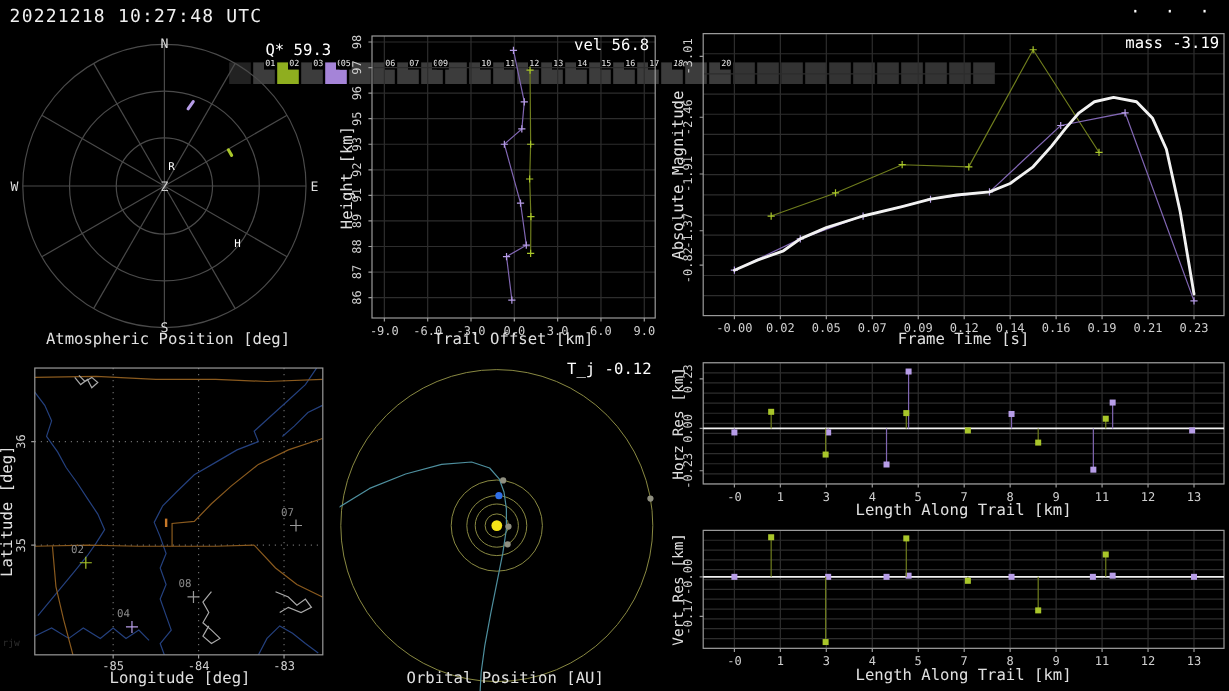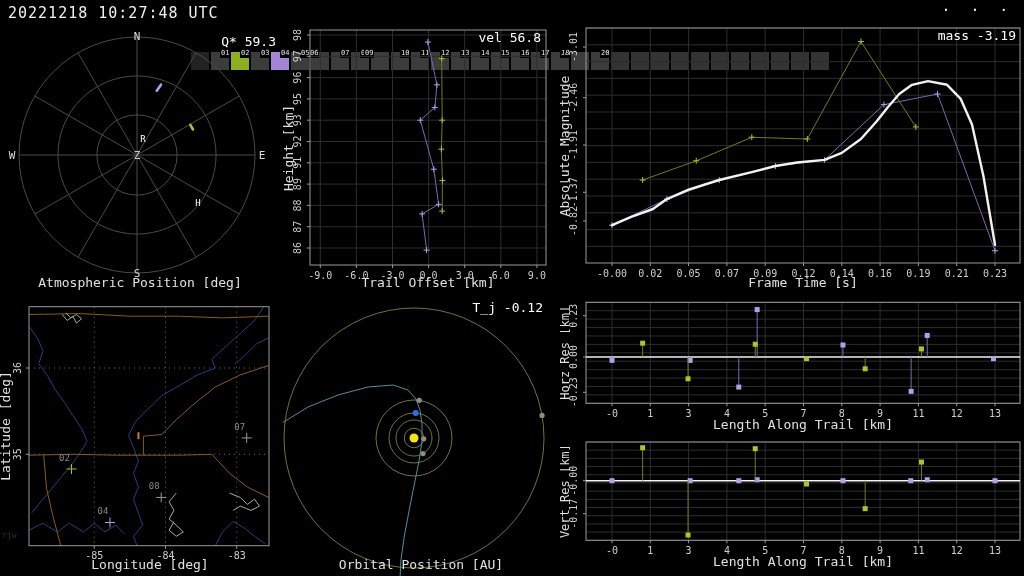--- a/index.html
+++ b/index.html
@@ -26,23 +26,23 @@
         <div class="thumb" style="left: 191px; background: rgb(34, 34, 34);"></div>
         <div class="thumb" style="left: 211px; background: rgb(60, 60, 60);"></div>
         <div class="chip" style="left: 220px;">01</div>
         <div class="thumb" style="left: 231px; background: rgb(143, 174, 31);"></div>
         <div class="chip" style="left: 240px;">02</div>
         <div class="thumb" style="left: 251px; background: rgb(60, 60, 60);"></div>
         <div class="chip" style="left: 260px;">03</div>
         <div class="thumb" style="left: 271px; background: rgb(165, 132, 216);"></div>
         <div class="chip" style="left: 280px;">04</div>
         <div class="thumb" style="left: 291px; background: rgb(60, 60, 60);"></div>
-        <div class="chip" style="left: 300px;">05</div>
+        <div class="chip" style="left: 283px;">05</div>
         <div class="thumb" style="left: 311px; background: rgb(60, 60, 60);"></div>
-        <div class="chip" style="left: 309px; text-align: right;">06</div>
+        <div class="chip" style="left: 320px; text-align: right;">06</div>
         <div class="thumb" style="left: 331px; background: rgb(60, 60, 60);"></div>
         <div class="chip" style="left: 340px;">07</div>
         <div class="thumb" style="left: 351px; background: rgb(60, 60, 60);"></div>
         <div class="chip" style="left: 360px;">08</div>
         <div class="thumb" style="left: 371px; background: rgb(60, 60, 60);"></div>
         <div class="chip" style="left: 364px;">09</div>
         <div class="thumb" style="left: 391px; background: rgb(60, 60, 60);"></div>
         <div class="chip" style="left: 400px;">10</div>
         <div class="thumb" style="left: 411px; background: rgb(60, 60, 60);"></div>
         <div class="chip" style="left: 420px;">11</div>

